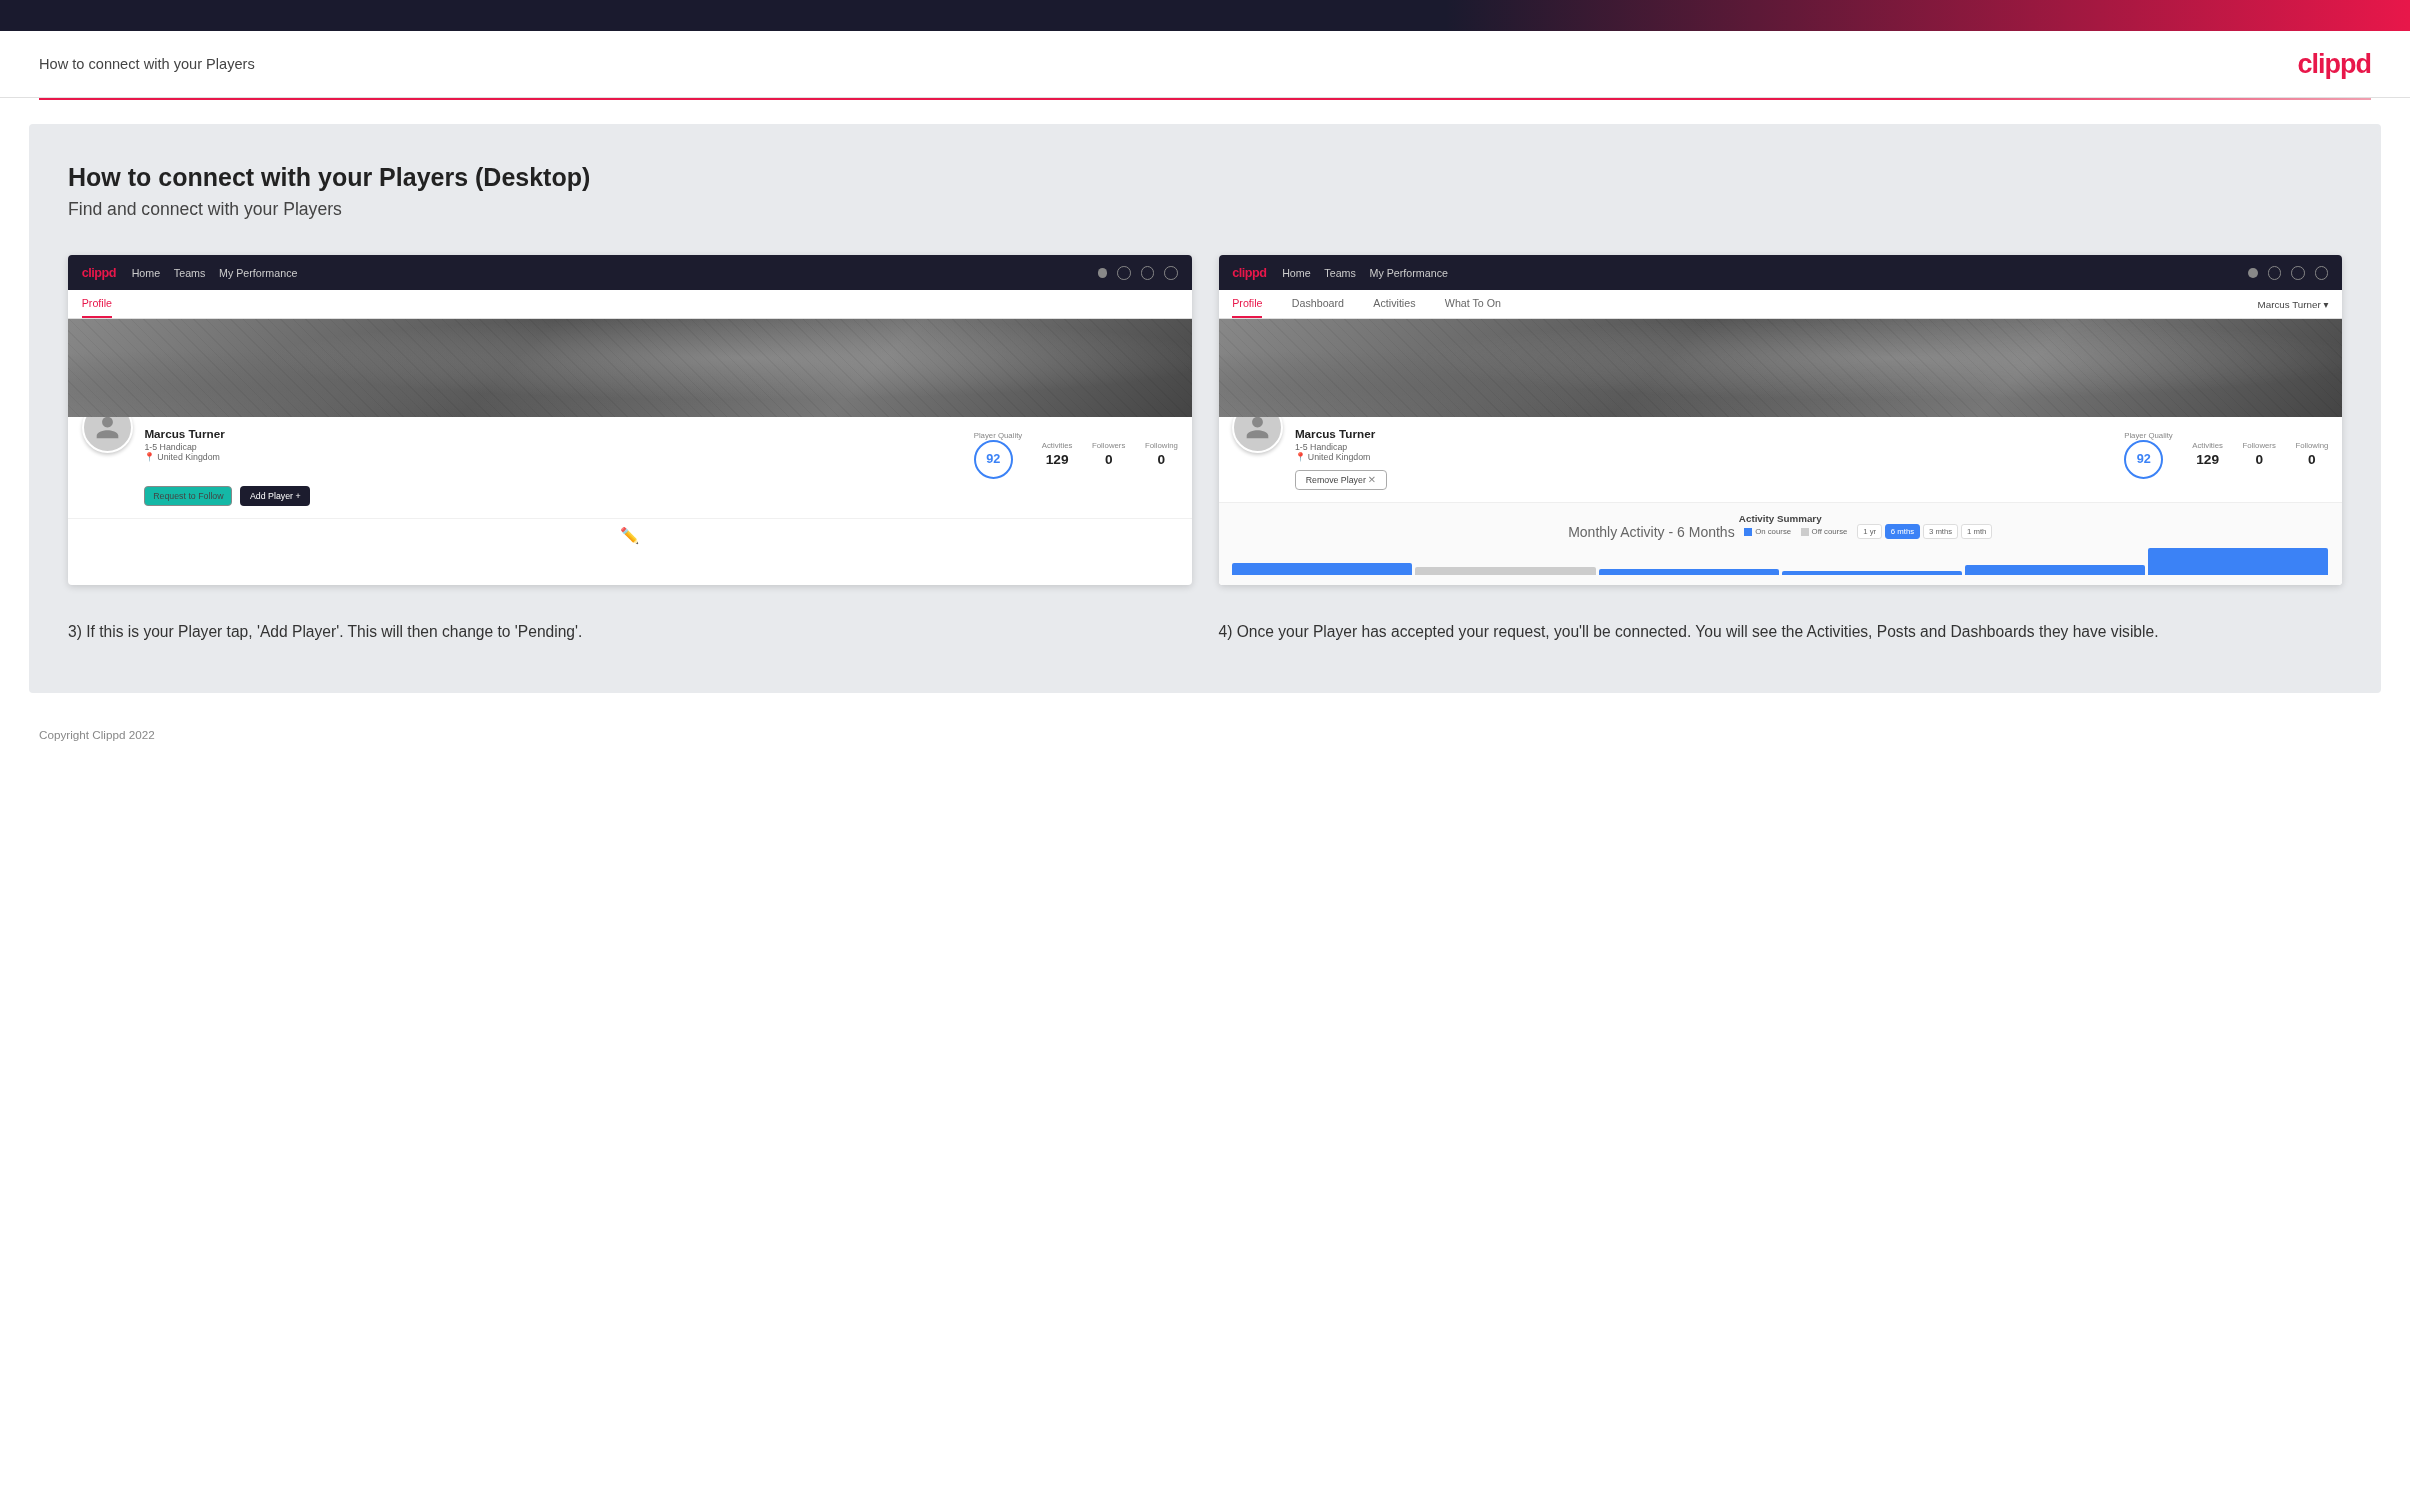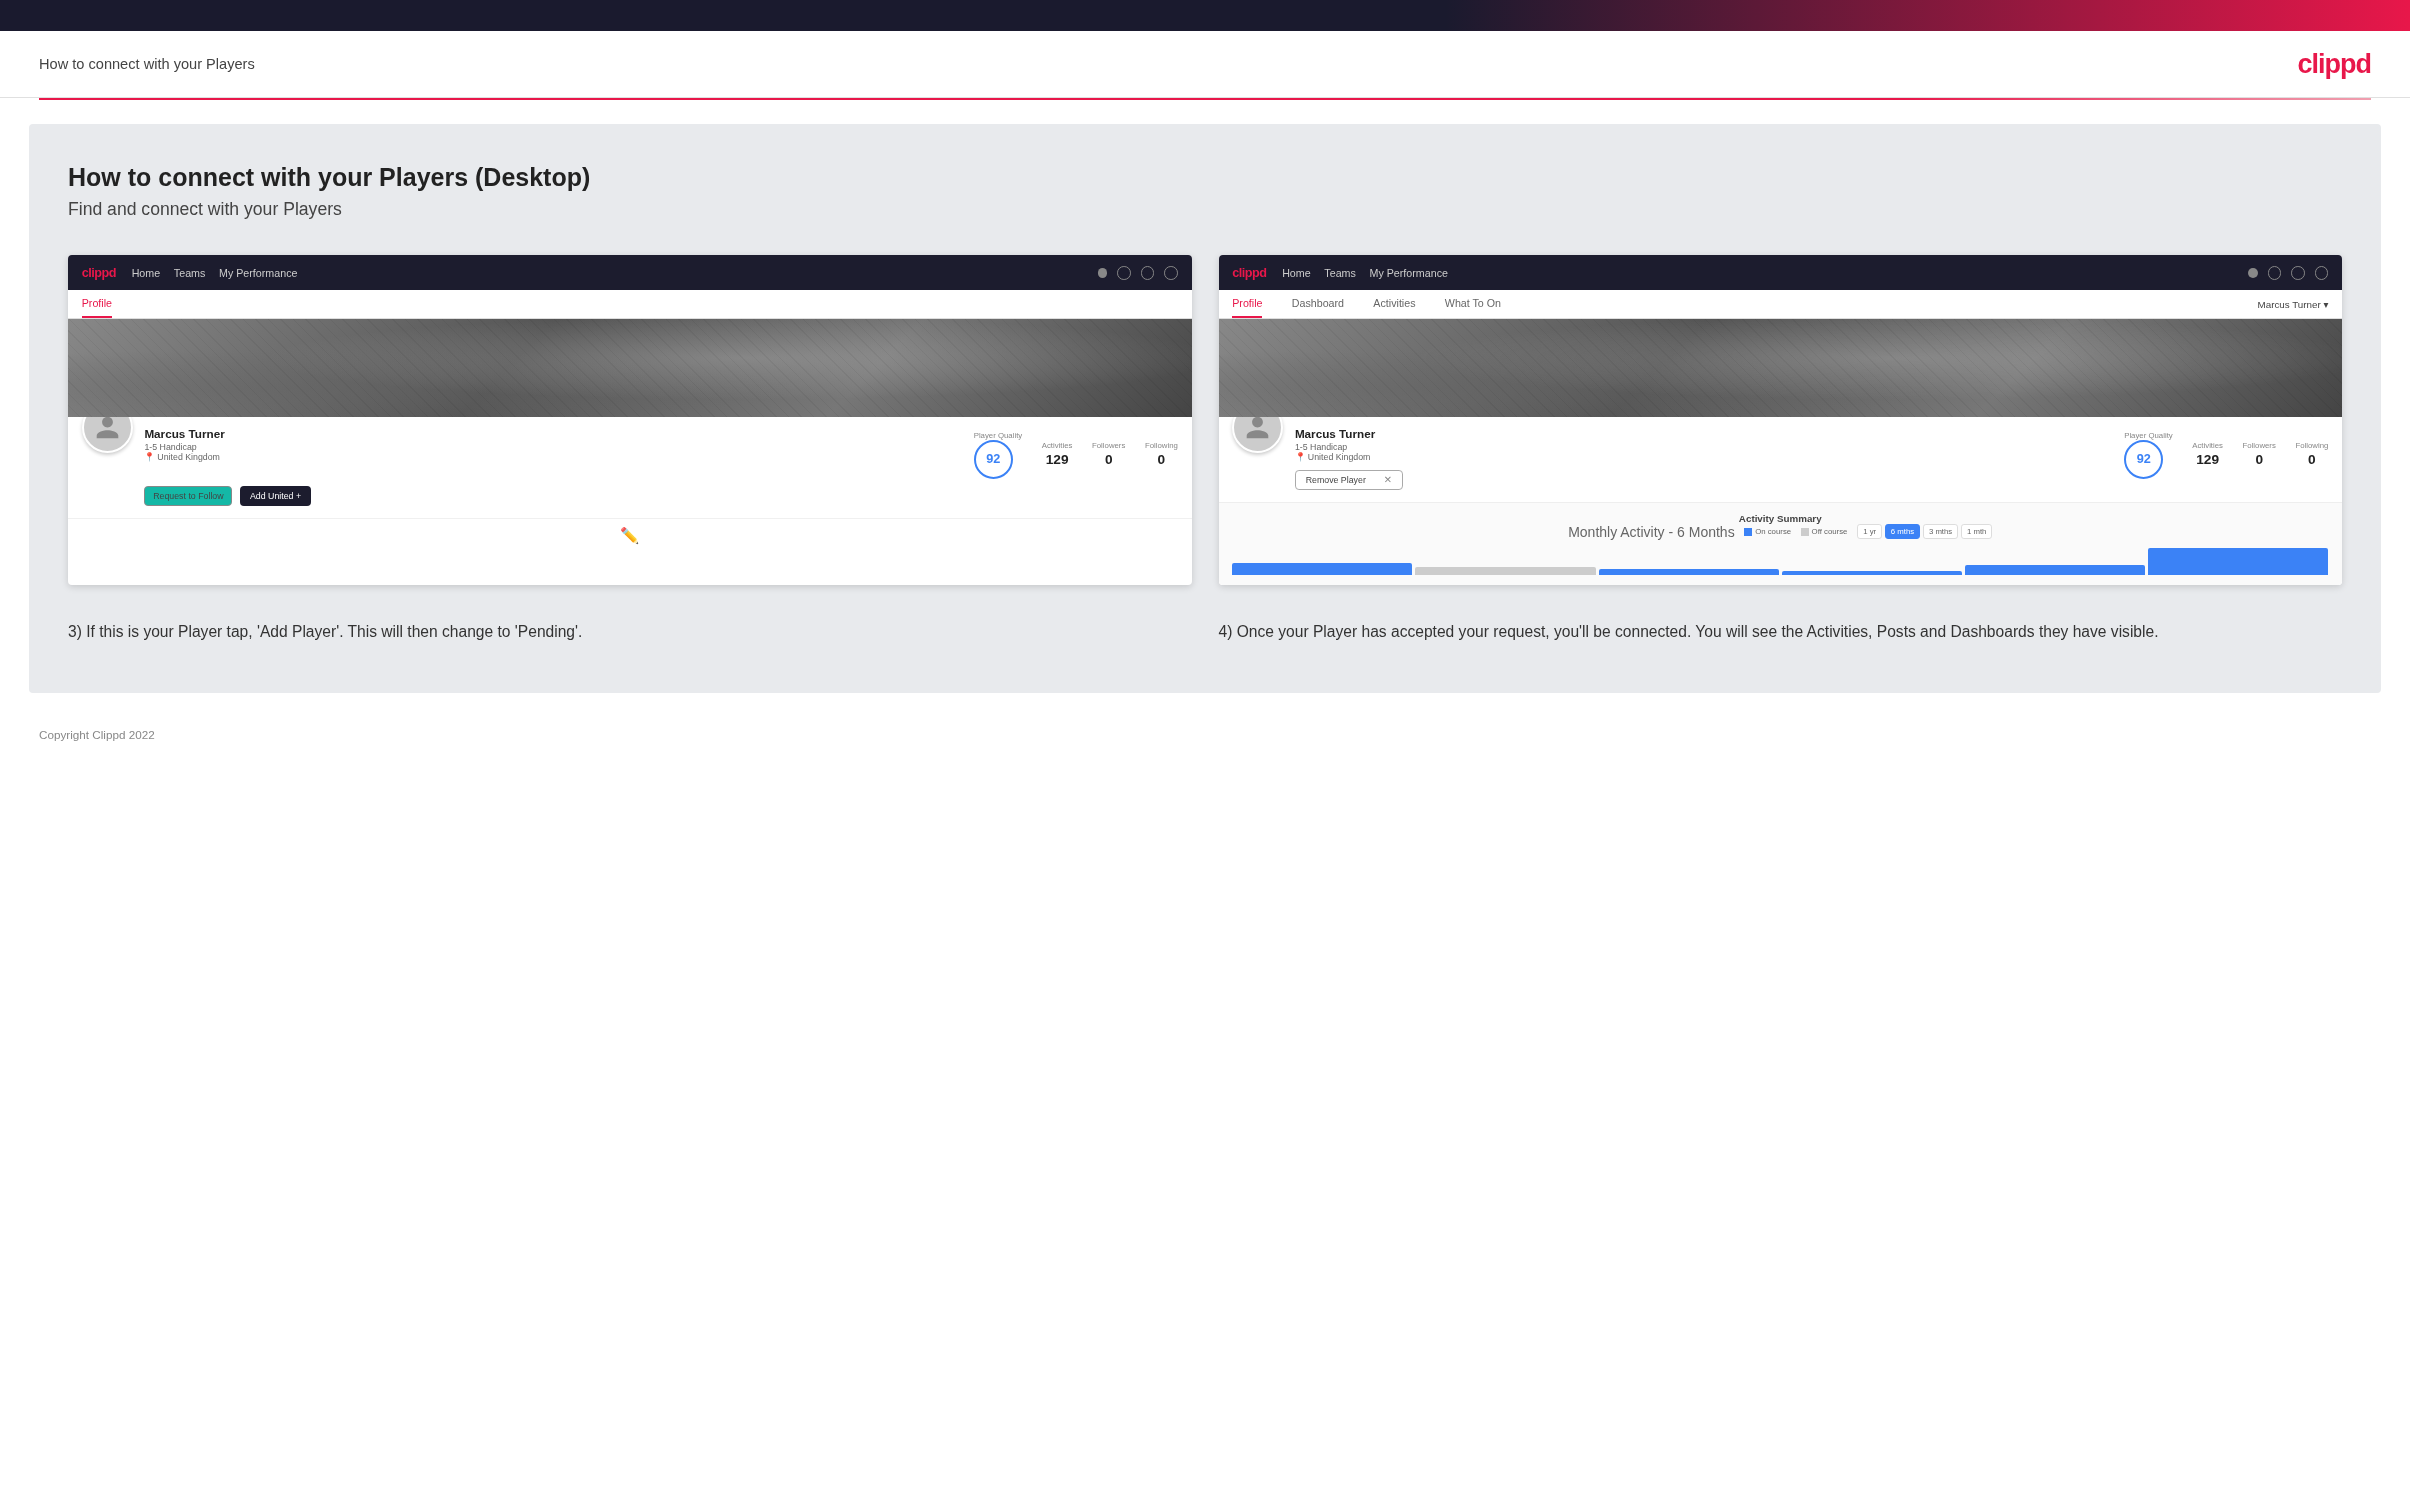--- a/index.html
+++ b/index.html
@@ -274,21 +274,21 @@
     
     .btn-remove-player {
       background: #fff;
       border: 1px solid #aaa;
       border-radius: 3.9px;
       font-size: 8.8px;
       padding: 3.9px 9.8px;
       color: #444;
       display: inline-flex;
       align-items: center;
-      gap: 18px;
+      gap: 2px;
       margin-top: 7.8px;
     }
     .btn-remove-x {
       color: #888;
       font-size: 9.8px;
     }
 
     
     .activity-summary {
       background: #fafafa;
@@ -492,21 +492,21 @@
                     <span class="stat-value">0</span>
                   </div>
                   <div class="stat-block">
                     <span class="stat-label">Following</span>
                     <span class="stat-value">0</span>
                   </div>
                 </div>
               </div>
               <div class="action-buttons">
                 <button class="btn-follow">Request to Follow</button>
-                <button class="btn-add-player">Add United  +</button>
+                <button class="btn-add-player">Add Player  +</button>
               </div>
             </div>
           </div>
         </div>
 
         <div class="screenshot-footer">
           <span class="cursor-icon">✏️</span>
         </div>
 
       </div>

